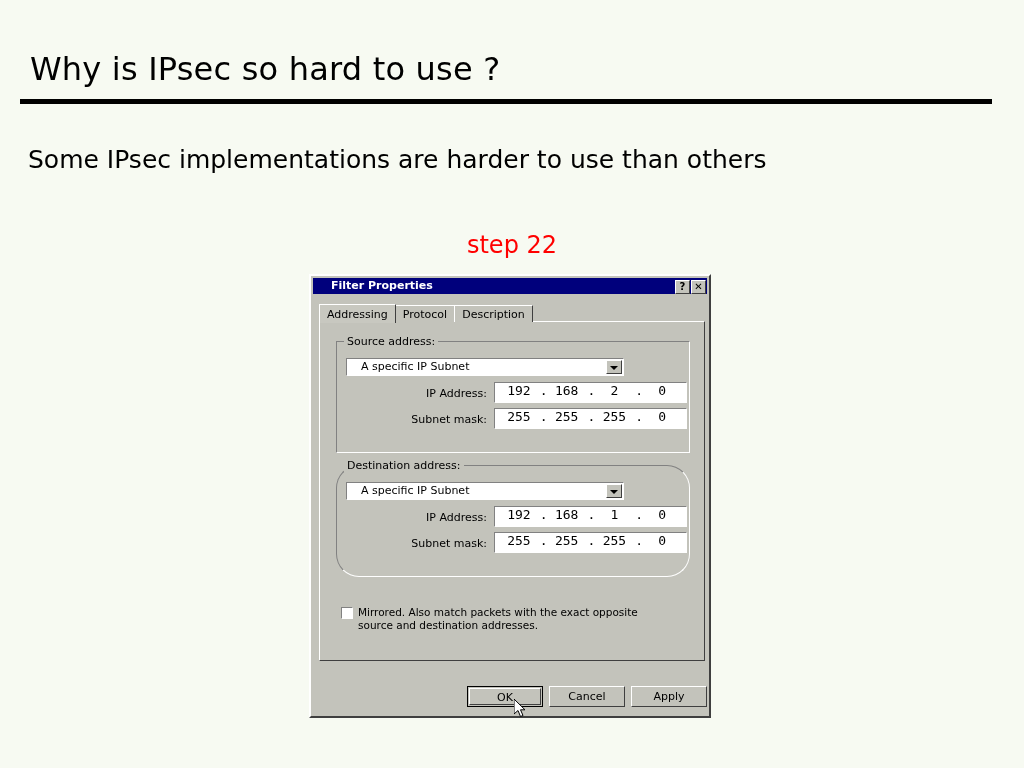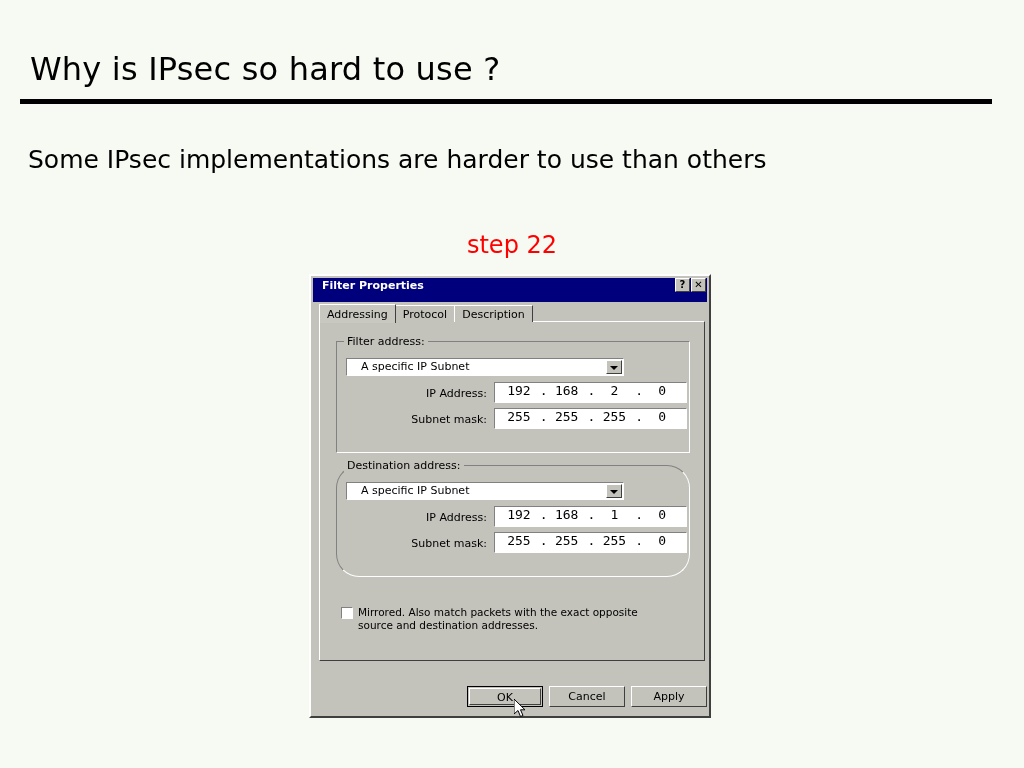--- a/index.html
+++ b/index.html
@@ -66,25 +66,25 @@
     box-sizing: border-box;
     font-family: "DejaVu Sans", sans-serif;
     font-size: 11px;
     color: #000000;
   }
   .titlebar {
     position: absolute;
     left: 2px;
     top: 2px;
     right: 2px;
-    height: 24px;
+    height: 16px;
     background: #00007c;
     display: flex;
-    align-items: flex-start;
-    padding: 0 1px 0 9px;
+    align-items: flex-end;
+    padding: 0 1px 0 18px;
     box-sizing: border-box;
   }
   .titlebar-text {
     color: #ffffff;
     font-size: 11px;
     font-weight: bold;
     flex: 1;
     line-height: 16px;
   }
   .tb-btn {
@@ -325,21 +325,21 @@
 
   <div class="tabstrip">
     <div class="tab active">Addressing</div>
     <div class="tab">Protocol</div>
     <div class="tab">Description</div>
   </div>
 
   <div class="tabpage">
 
     <div class="groupbox" style="left:16px; top:19px; width:354px; height:112px;">
-      <div class="gb-label">Filter address:</div>
+      <div class="gb-label">Source address:</div>
 
       <div class="combo" style="left:9px; top:16px; width:278px;">
         <div class="combo-text">A specific IP Subnet</div>
         <div class="combo-arrow"></div>
       </div>
 
       <div class="field-label" style="left:50px; top:45px; width:100px;">IP Address:</div>
       <div class="ipbox" style="left:157px; top:40px; width:193px;">
         <div class="oct">192</div>
         <div class="oct">168</div>

